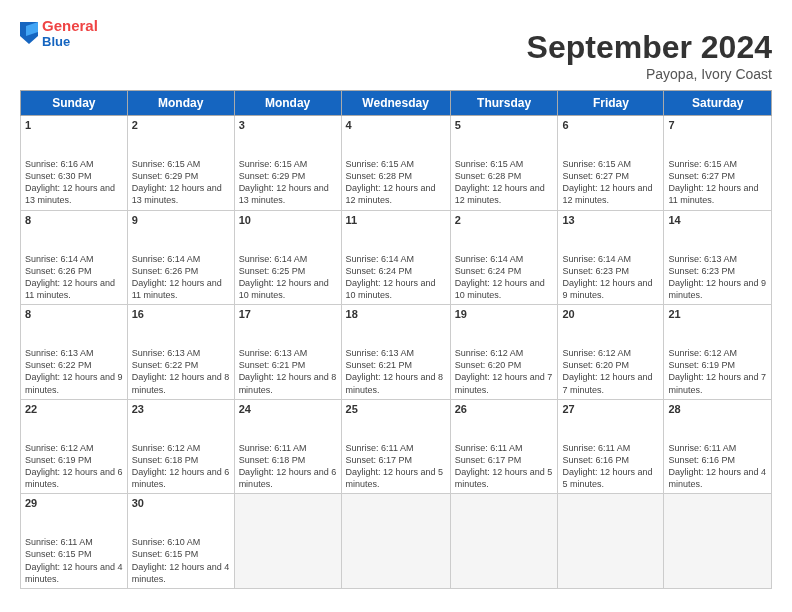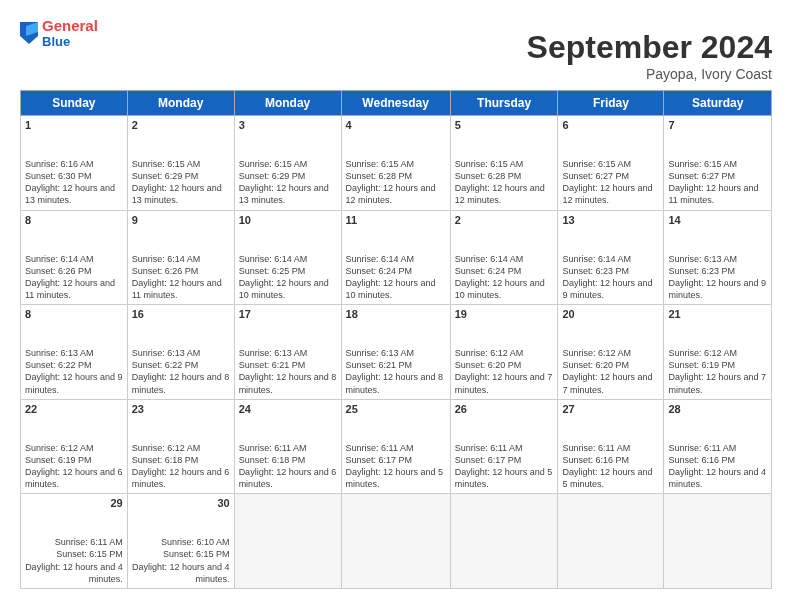--- a/index.html
+++ b/index.html
@@ -91,21 +91,20 @@
       margin-bottom: 1px;
     }
     .day-info {
       font-size: 9px;
       line-height: 1.35;
       color: #444;
       margin-top: 27px;
     }
     .last-row td {
       height: 60px;
-      text-align: right;
     }
   </style>
 </head>
 <body>
 
 <div class="page">
   <div class="header">
     <div class="logo">
       <svg class="logo-icon" viewBox="0 0 18 22" fill="none" xmlns="http://www.w3.org/2000/svg">
         <polygon points="0,0 18,0 18,14 9,22 0,14" fill="#1565c0"></polygon>

